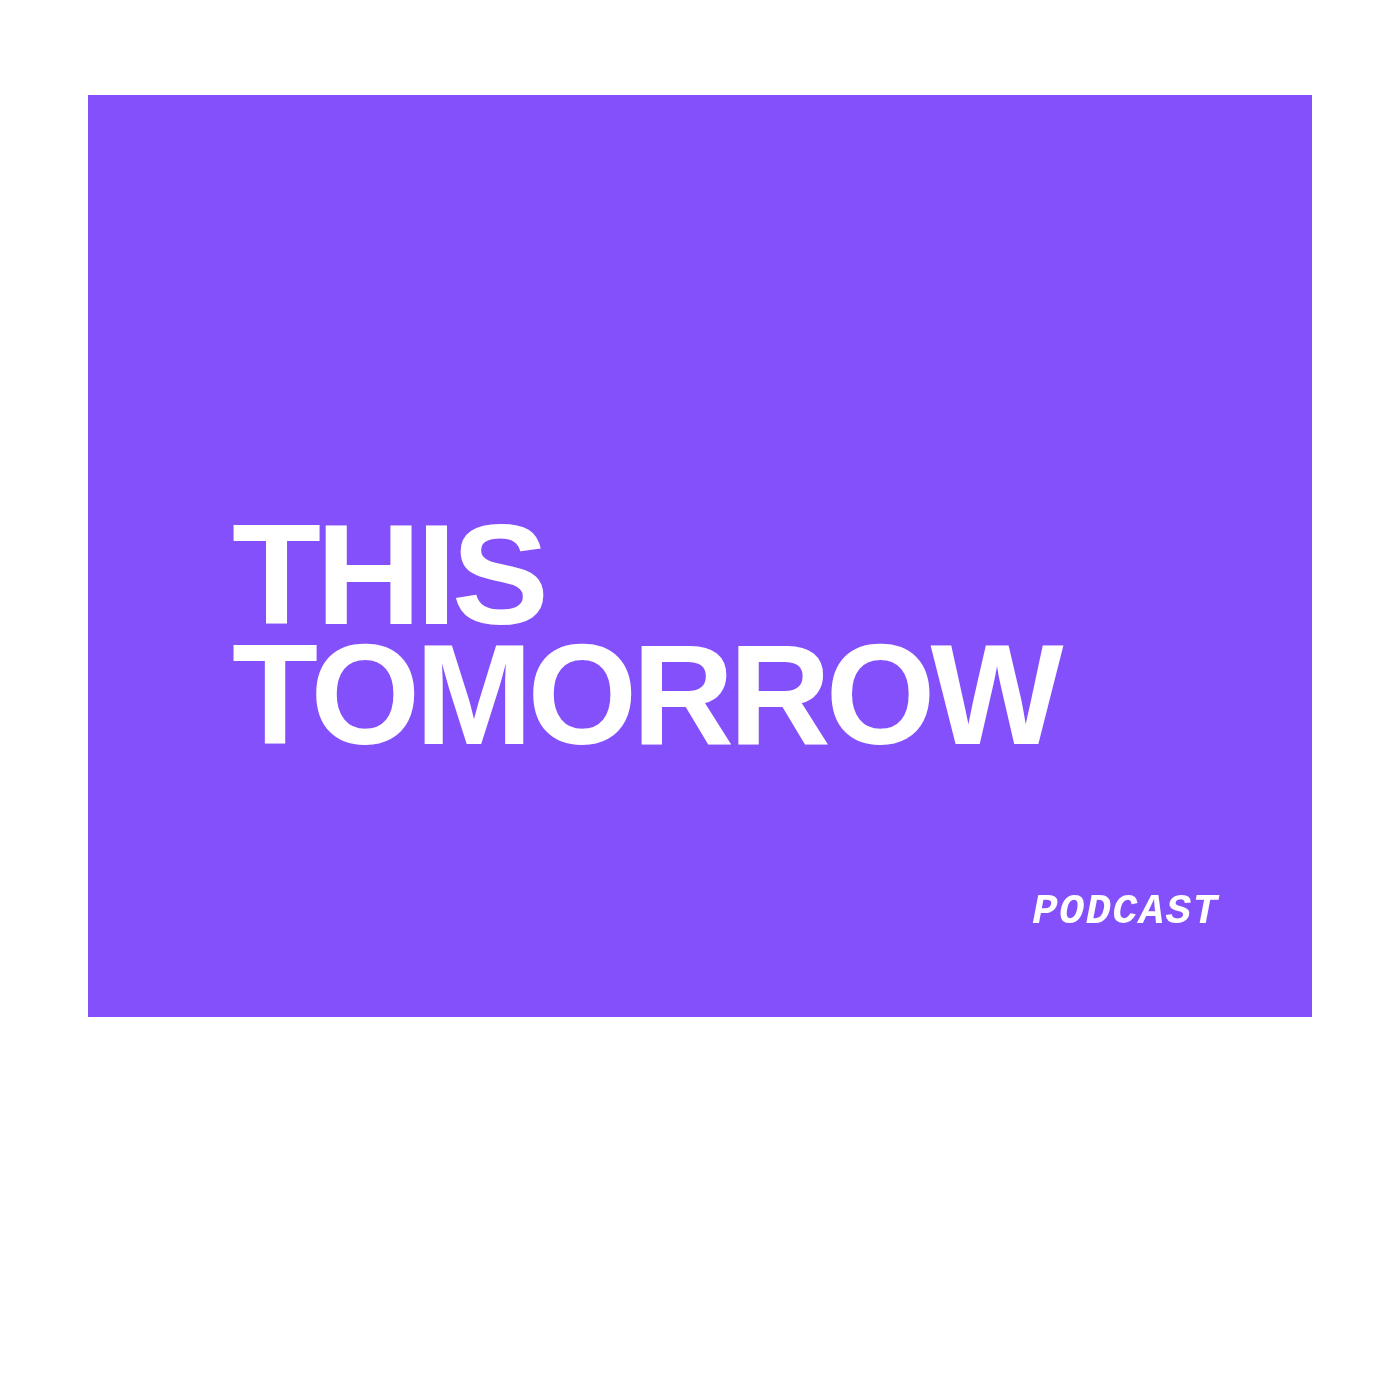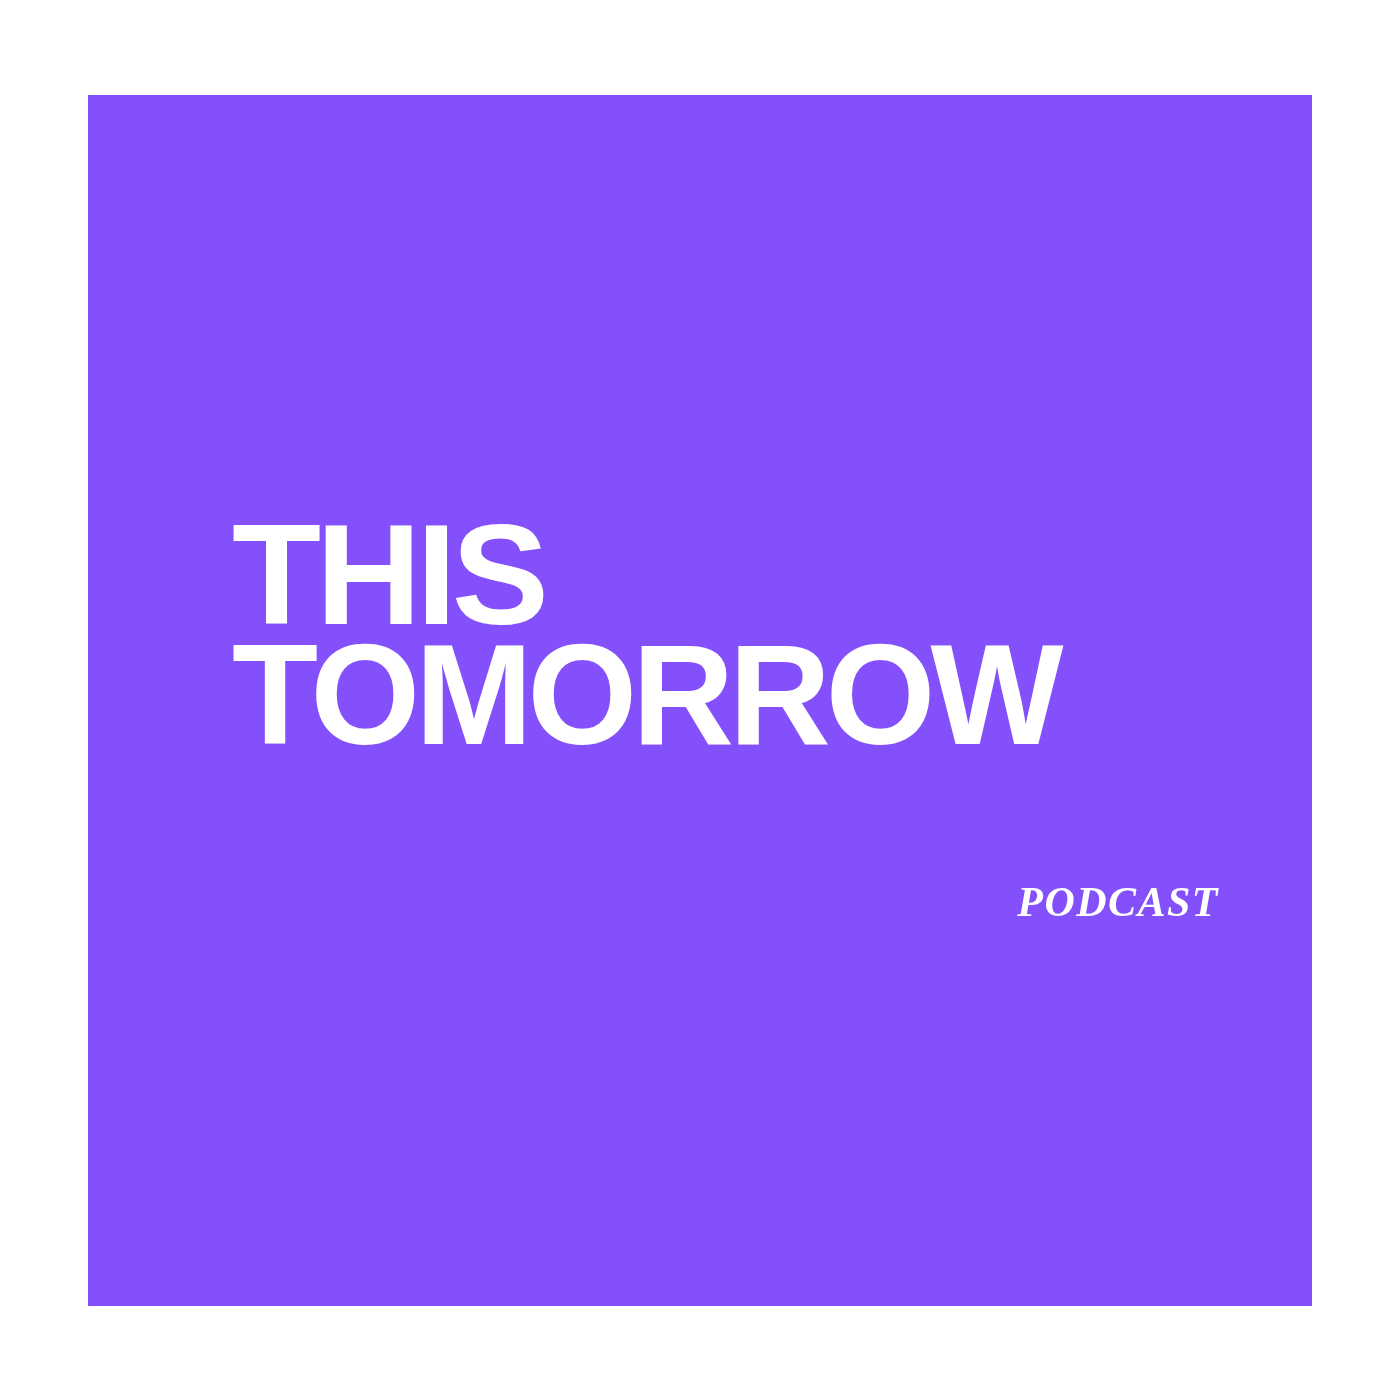--- a/index.html
+++ b/index.html
@@ -21,21 +21,21 @@
     height: 1400px;
     background: #ffffff;
   }
 
   
   #cover-tile {
     position: absolute;
     left: 88px;
     top: 95px;
     width: 1224px;
-    height: 1211px;
+    height: 922px;
     background: #8450fb;
     overflow: hidden;
   }
 
   
   #wordmark {
     position: absolute;
     left: 144px;   
     top: 420px;    
     width: 1000px;
@@ -73,28 +73,29 @@
   #kicker-row {
     position: absolute;
     left: 144px;
     top: 786px;     
     width: 987px;   
     text-align: right;
   }
   #kicker {
     display: inline-block;
     color: #ffffff;
-    font-family: Liberation Serif, serif;
+    font-family: Liberation Mono, monospace;
     font-weight: 700;
     font-style: italic;
     font-size: 42px;
     line-height: 1;
     letter-spacing: 0.035em;
     text-transform: uppercase;
     white-space: nowrap;
+    margin-top: 10px;
   }
 </style>
 </head>
 <body style="background: rgb(255, 255, 255);">
 
 <div id="artwork" style="background: rgb(255, 255, 255);">
 
   <div id="cover-tile" style="background: rgb(132, 80, 251);">
 
     <div id="wordmark">

